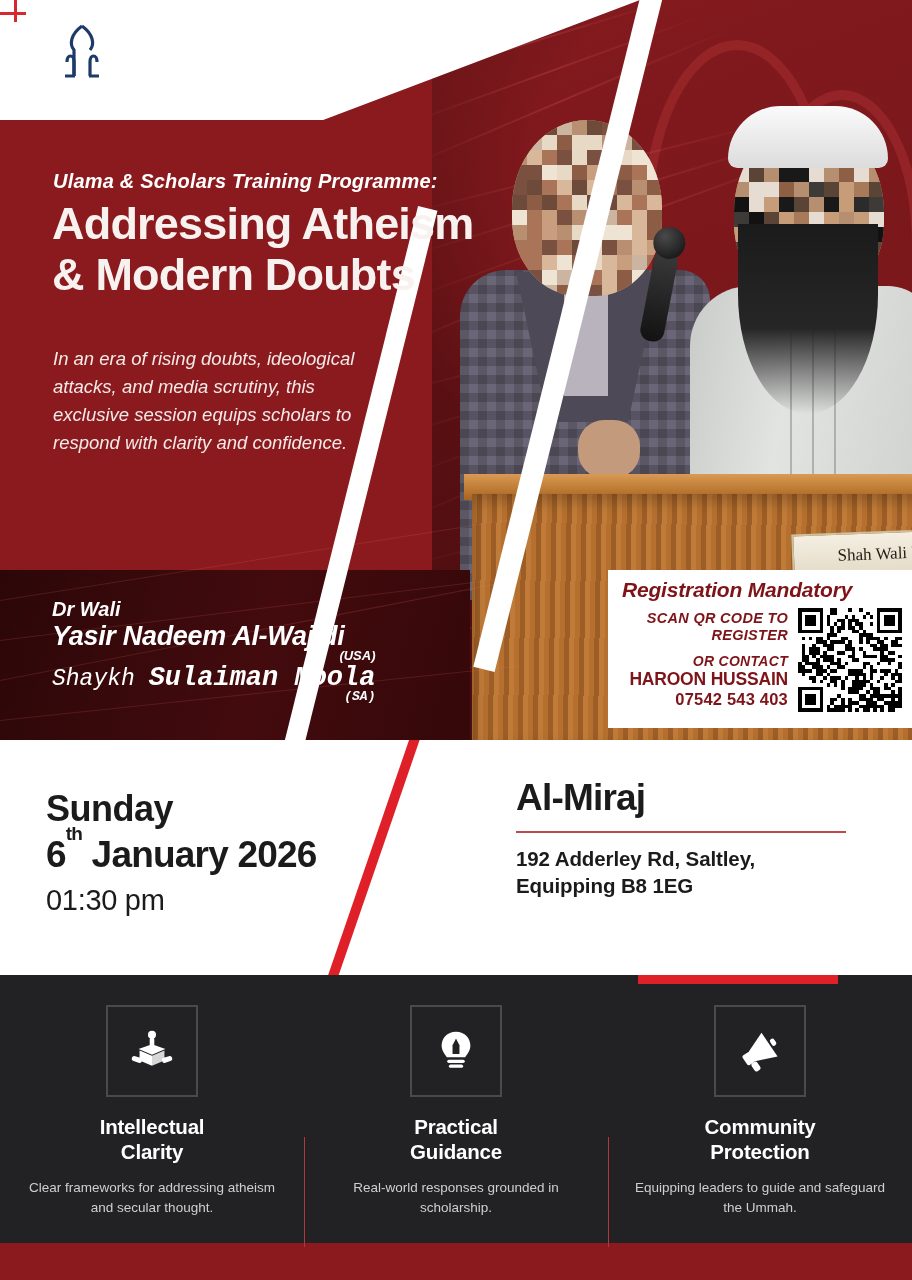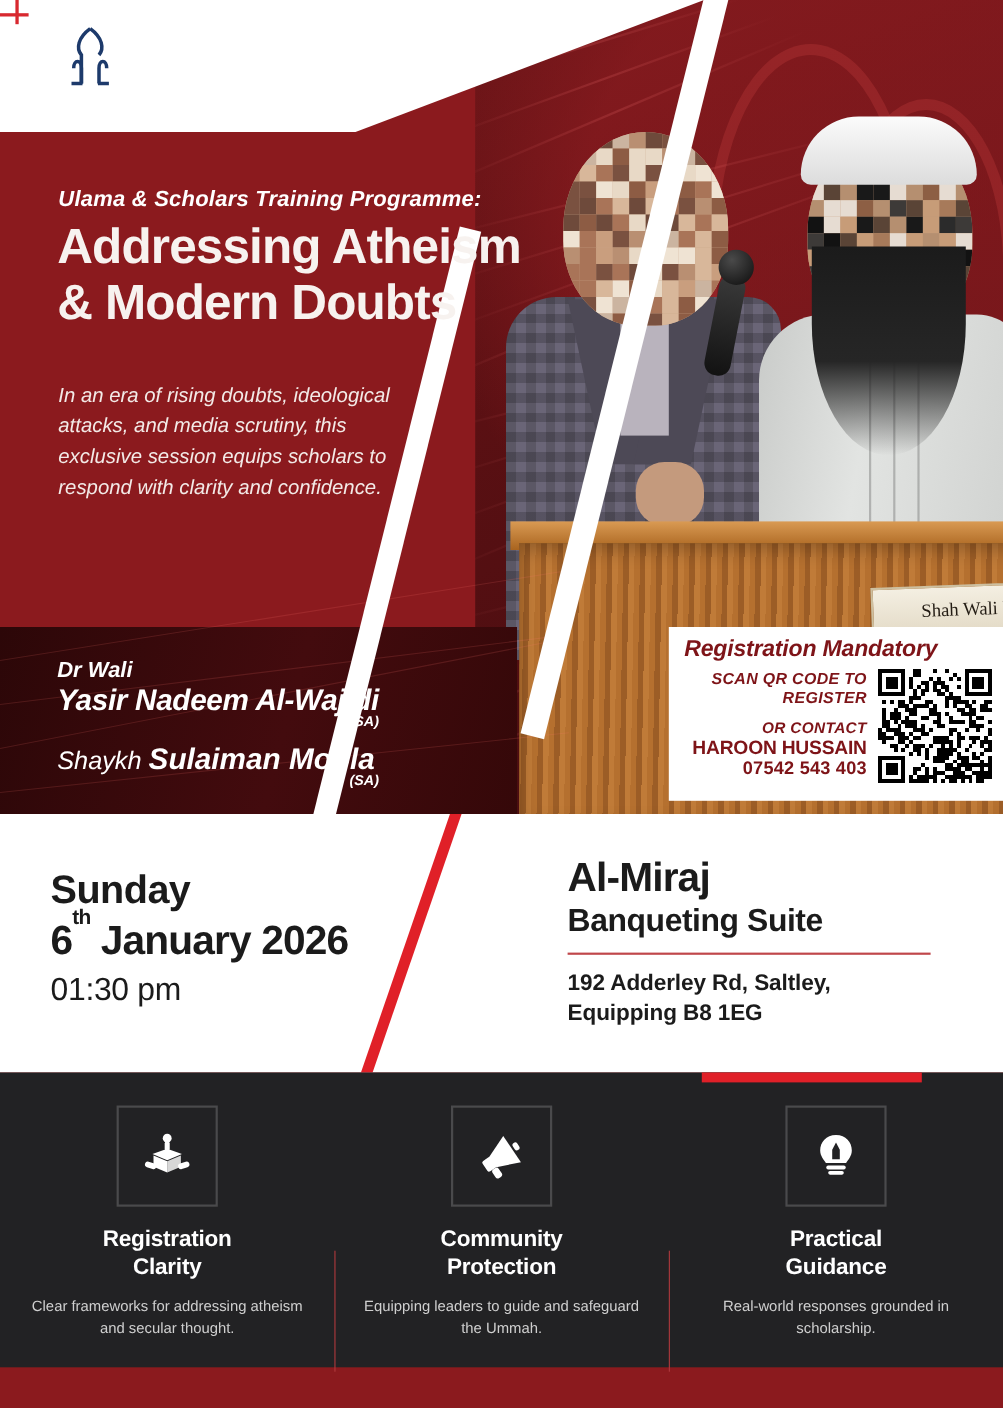--- a/index.html
+++ b/index.html
@@ -114,21 +114,21 @@
     font-style:italic; font-weight:700; font-size:20px; color:#fff; letter-spacing:.2px; }
   .title{ position:absolute; left:52px; top:198px; z-index:14; color:#f7f2ef;
     font-size:45px; font-weight:700; line-height:1.14; letter-spacing:-.8px; }
   .desc{ position:absolute; left:53px; top:345px; width:320px; z-index:14;
     font-style:italic; font-size:18.5px; line-height:1.52; color:#f3eae7; }
 
   .speakers{ position:absolute; left:52px; top:598px; z-index:14; color:#fff; }
   .sp-pre{ font-style:italic; font-weight:700; font-size:20px; }
   .sp-name{ font-style:italic; font-weight:700; font-size:27px; letter-spacing:-.3px; }
   .sp-sub{ font-style:italic; font-weight:700; font-size:13px; text-align:right; margin-top:-4px;}
-  .sp-row2{ margin-top:12px; font-style:italic; font-size:23px; }
+  .sp-row2{ font-style:italic; font-size:23px;font-family:Liberation Mono, monospace; }
   .sp-row2 b{ font-size:27px; }
 
   
   .regbox{ position:absolute; left:608px; top:570px; width:304px; height:158px; background:#fff; z-index:15;
     padding:8px 10px 0 14px; }
   .regbox .rtitle{ font-style:italic; font-weight:700; font-size:21px; color:#7e1418; letter-spacing:-.2px;}
   .regrow{ display:flex; gap:10px; margin-top:6px; }
   .regleft{ flex:1; text-align:right; padding-top:2px; }
   .regleft .l1{ font-style:italic; font-weight:700; font-size:14.5px; color:#7e1418; line-height:1.18; letter-spacing:.3px;}
   .regleft .l2{ font-style:italic; font-weight:700; font-size:14px; color:#7e1418; margin-top:9px; letter-spacing:.3px;}
@@ -962,21 +962,20 @@
     <div class="reddiag"></div>
 
     <div class="date">
       <div class="d1">Sunday</div>
       <div class="d2"><span>6</span><sup>th</sup><span> January 2026</span></div>
       <div class="d3">01:30 pm</div>
     </div>
 
     <div class="venue">
       <div class="v1">Al-Miraj</div>
-      <div class="v2">Banqueting Suite</div>
       <div class="vline"></div>
       <div class="v3">
         <div>192 Adderley Rd, Saltley,</div>
         <div>Equipping B8 1EG</div>
       </div>
     </div>
   </div>
 
   <div class="feat">
     <div class="redbar"></div>
@@ -988,54 +987,54 @@
             <circle cx="24" cy="7" r="4.2"></circle>
             <rect x="21.6" y="10" width="4.8" height="9" rx="2"></rect>
             <path d="M10 22 L24 17 L38 22 L24 28 Z"></path>
             <path d="M11 23.5 L11 34 L24 39.5 L24 29 Z"></path>
             <path d="M37 23.5 L37 34 L24 39.5 L24 29 Z" opacity=".82"></path>
             <rect x="3" y="30" width="11" height="5.4" rx="2.7" transform="rotate(18 8 32)"></rect>
             <rect x="34" y="30" width="11" height="5.4" rx="2.7" transform="rotate(-18 40 32)"></rect>
           </svg>
         </div>
         <h3>
-          <span>Registration</span><br><span>Clarity</span>
+          <span>Intellectual</span><br><span>Clarity</span>
         </h3>
         <p>Clear frameworks for addressing atheism and secular thought.</p>
+      </div>
+
+      <div class="card">
+        <div class="iconbox">
+          <svg width="46" height="46" viewBox="0 0 48 48" fill="#fff">
+            <path d="M24 4 C14.6 4 9 11 9 18.6 C9 24 12.6 27.4 14.4 30.6 L33.6 30.6 C35.4 27.4 39 24 39 18.6 C39 11 33.4 4 24 4 Z"></path>
+            <rect x="14.8" y="33" width="18.4" height="3.6" rx="1.8"></rect>
+            <rect x="16.6" y="38.2" width="14.8" height="3.4" rx="1.7"></rect>
+            <path d="M24 11 L27.6 18 L27.6 27 L20.4 27 L20.4 18 Z" fill="#222224"></path>
+          </svg>
+        </div>
+        <h3>
+          <span>Practical</span><br><span>Guidance</span>
+        </h3>
+        <p>Real-world responses grounded in scholarship.</p>
       </div>
 
       <div class="card">
         <div class="iconbox">
           <svg width="46" height="46" viewBox="0 0 48 48" fill="#fff">
             <g transform="rotate(-34 24 24)">
               <path d="M14 18 L36 9 L36 39 L14 30 Z"></path>
               <rect x="5" y="18" width="10" height="12" rx="2"></rect>
               <rect x="8" y="30" width="7" height="10" rx="2.6"></rect>
               <rect x="38" y="20" width="5" height="8" rx="2.5"></rect>
             </g>
           </svg>
         </div>
         <h3>
           <span>Community</span><br><span>Protection</span>
         </h3>
         <p>Equipping leaders to guide and safeguard the Ummah.</p>
       </div>
 
-      <div class="card">
-        <div class="iconbox">
-          <svg width="46" height="46" viewBox="0 0 48 48" fill="#fff">
-            <path d="M24 4 C14.6 4 9 11 9 18.6 C9 24 12.6 27.4 14.4 30.6 L33.6 30.6 C35.4 27.4 39 24 39 18.6 C39 11 33.4 4 24 4 Z"></path>
-            <rect x="14.8" y="33" width="18.4" height="3.6" rx="1.8"></rect>
-            <rect x="16.6" y="38.2" width="14.8" height="3.4" rx="1.7"></rect>
-            <path d="M24 11 L27.6 18 L27.6 27 L20.4 27 L20.4 18 Z" fill="#222224"></path>
-          </svg>
-        </div>
-        <h3>
-          <span>Practical</span><br><span>Guidance</span>
-        </h3>
-        <p>Real-world responses grounded in scholarship.</p>
-      </div>
-
     </div>
   </div>
 
 
 </div>
 
 </body></html>

